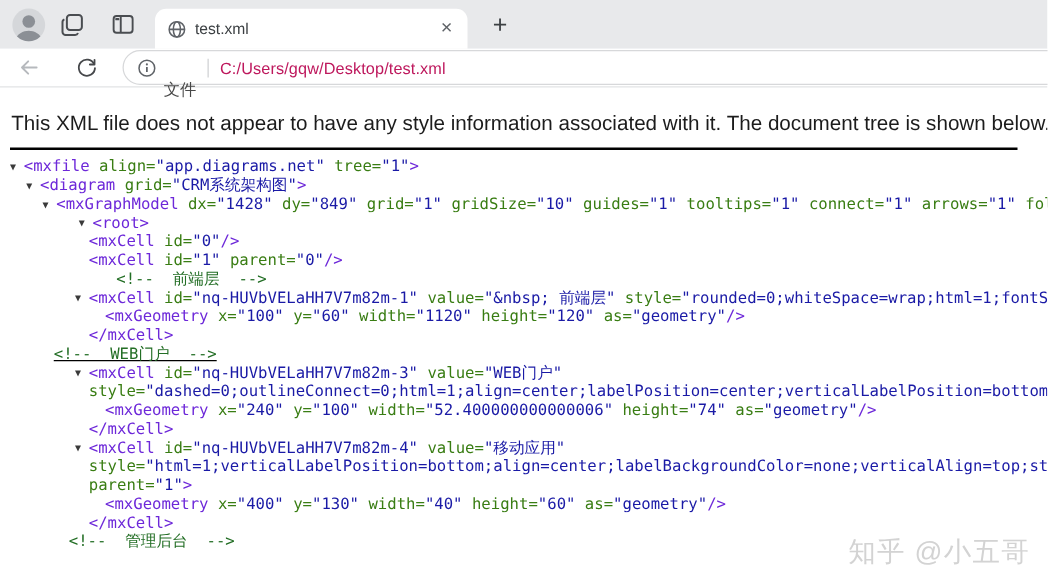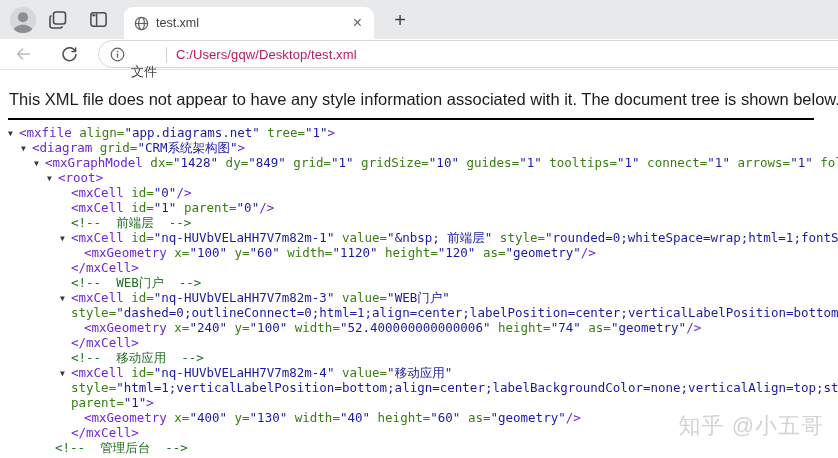--- a/index.html
+++ b/index.html
@@ -54,21 +54,21 @@
   .arrow{
     display:inline-block;width:11px;font-size:8px;color:#3a3a3a;
     vertical-align:1px;cursor:pointer;
   }
   .arrow-sp{display:inline-block;width:11px;}
   .tk-tag{color:#6d28d9;}
   .tk-attr{color:#397d13;}
   .tk-val{color:#1a1aa6;}
   .tk-comment{color:#236e25;}
   .watermark{
-    position:absolute;right:14px;bottom:16px;font-size:22px;
+    position:absolute;right:14px;bottom:0;font-size:22px;
     color:#d3d3d3;text-shadow:1px 1px 0 #ffffff;letter-spacing:1px;
   }
   svg{display:block;}
 </style>
 </head>
 <body>
 
 <div class="browser">
   <div class="tabstrip">
     <div class="chrome-icon avatar">
@@ -135,33 +135,32 @@
   </div>
 </div>
 
 <div class="content">
   <div class="msg">This XML file does not appear to have any style information associated with it. The document tree is shown below.</div>
   <div class="rule"></div>
   <div class="xml">
       <div class="xline" style="padding-left: 8px;"><span class="arrow">▼</span><span class="tk-tag">&lt;mxfile </span><span class="tk-attr">align=</span><span class="tk-val">"app.diagrams.net"</span><span class="tk-attr"> tree=</span><span class="tk-val">"1"</span><span class="tk-tag">&gt;</span></div>
       <div class="xline" style="padding-left: 21px;"><span class="arrow">▼</span><span class="tk-tag">&lt;diagram </span><span class="tk-attr">grid=</span><span class="tk-val">"CRM系统架构图"</span><span class="tk-tag">&gt;</span></div>
       <div class="xline" style="padding-left: 34px;"><span class="arrow">▼</span><span class="tk-tag">&lt;mxGraphModel </span><span class="tk-attr">dx=</span><span class="tk-val">"1428"</span><span class="tk-attr"> dy=</span><span class="tk-val">"849"</span><span class="tk-attr"> grid=</span><span class="tk-val">"1"</span><span class="tk-attr"> gridSize=</span><span class="tk-val">"10"</span><span class="tk-attr"> guides=</span><span class="tk-val">"1"</span><span class="tk-attr"> tooltips=</span><span class="tk-val">"1"</span><span class="tk-attr"> connect=</span><span class="tk-val">"1"</span><span class="tk-attr"> arrows=</span><span class="tk-val">"1"</span><span class="tk-attr"> fold=</span></div>
-      <div class="xline" style="padding-left: 47px;"><span class="arrow">▼</span><span class="tk-tag">&lt;root&gt;</span></div>
+      <div class="xline" style="padding-left: 63px;"><span class="arrow">▼</span><span class="tk-tag">&lt;root&gt;</span></div>
       <div class="xline" style="padding-left: 60px;"><span class="arrow-sp"></span><span class="tk-tag">&lt;mxCell </span><span class="tk-attr">id=</span><span class="tk-val">"0"</span><span class="tk-tag">/&gt;</span></div>
       <div class="xline" style="padding-left: 60px;"><span class="arrow-sp"></span><span class="tk-tag">&lt;mxCell </span><span class="tk-attr">id=</span><span class="tk-val">"1"</span><span class="tk-attr"> parent=</span><span class="tk-val">"0"</span><span class="tk-tag">/&gt;</span></div>
-      <div class="xline" style="padding-left: 60px;"><span class="arrow-sp"></span><span class="tk-comment">&lt;!--  前端层  --&gt;</span></div>
+      <div class="xline" style="padding-left: 60px; margin-left: 22px;"><span class="arrow-sp"></span><span class="tk-comment">&lt;!--  前端层  --&gt;</span></div>
       <div class="xline" style="padding-left: 60px;"><span class="arrow">▼</span><span class="tk-tag">&lt;mxCell </span><span class="tk-attr">id=</span><span class="tk-val">"nq-HUVbVELaHH7V7m82m-1"</span><span class="tk-attr"> value=</span><span class="tk-val">"&amp;nbsp; 前端层"</span><span class="tk-attr"> style=</span><span class="tk-val">"rounded=0;whiteSpace=wrap;html=1;fontSize=16;"</span></div>
       <div class="xline" style="padding-left: 73px;"><span class="arrow-sp"></span><span class="tk-tag">&lt;mxGeometry </span><span class="tk-attr">x=</span><span class="tk-val">"100"</span><span class="tk-attr"> y=</span><span class="tk-val">"60"</span><span class="tk-attr"> width=</span><span class="tk-val">"1120"</span><span class="tk-attr"> height=</span><span class="tk-val">"120"</span><span class="tk-attr"> as=</span><span class="tk-val">"geometry"</span><span class="tk-tag">/&gt;</span></div>
       <div class="xline" style="padding-left: 60px;"><span class="arrow-sp"></span><span class="tk-tag">&lt;/mxCell&gt;</span></div>
-      <div class="xline" style="padding-left: 60px;"><span class="arrow-sp"></span><span class="tk-comment">&lt;!--  WEB门户  --&gt;</span></div>
+      <div class="xline" style="padding-left: 32px; text-decoration: underline;"><span class="arrow-sp"></span><span class="tk-comment">&lt;!--  WEB门户  --&gt;</span></div>
       <div class="xline" style="padding-left: 60px;"><span class="arrow">▼</span><span class="tk-tag">&lt;mxCell </span><span class="tk-attr">id=</span><span class="tk-val">"nq-HUVbVELaHH7V7m82m-3"</span><span class="tk-attr"> value=</span><span class="tk-val">"WEB门户"</span></div>
       <div class="xline" style="padding-left: 60px;"><span class="arrow-sp"></span><span class="tk-attr">style=</span><span class="tk-val">"dashed=0;outlineConnect=0;html=1;align=center;labelPosition=center;verticalLabelPosition=bottom;verticalAlign=top;"</span></div>
       <div class="xline" style="padding-left: 73px;"><span class="arrow-sp"></span><span class="tk-tag">&lt;mxGeometry </span><span class="tk-attr">x=</span><span class="tk-val">"240"</span><span class="tk-attr"> y=</span><span class="tk-val">"100"</span><span class="tk-attr"> width=</span><span class="tk-val">"52.400000000000006"</span><span class="tk-attr"> height=</span><span class="tk-val">"74"</span><span class="tk-attr"> as=</span><span class="tk-val">"geometry"</span><span class="tk-tag">/&gt;</span></div>
       <div class="xline" style="padding-left: 60px;"><span class="arrow-sp"></span><span class="tk-tag">&lt;/mxCell&gt;</span></div>
-      <div class="xline" style="padding-left: 60px;"><span class="arrow-sp"></span><span class="tk-comment">&lt;!--  移动应用  --&gt;</span></div>
       <div class="xline" style="padding-left: 60px;"><span class="arrow">▼</span><span class="tk-tag">&lt;mxCell </span><span class="tk-attr">id=</span><span class="tk-val">"nq-HUVbVELaHH7V7m82m-4"</span><span class="tk-attr"> value=</span><span class="tk-val">"移动应用"</span></div>
       <div class="xline" style="padding-left: 60px;"><span class="arrow-sp"></span><span class="tk-attr">style=</span><span class="tk-val">"html=1;verticalLabelPosition=bottom;align=center;labelBackgroundColor=none;verticalAlign=top;strokeWidth=2;"</span></div>
       <div class="xline" style="padding-left: 60px;"><span class="arrow-sp"></span><span class="tk-attr">parent=</span><span class="tk-val">"1"</span><span class="tk-tag">&gt;</span></div>
       <div class="xline" style="padding-left: 73px;"><span class="arrow-sp"></span><span class="tk-tag">&lt;mxGeometry </span><span class="tk-attr">x=</span><span class="tk-val">"400"</span><span class="tk-attr"> y=</span><span class="tk-val">"130"</span><span class="tk-attr"> width=</span><span class="tk-val">"40"</span><span class="tk-attr"> height=</span><span class="tk-val">"60"</span><span class="tk-attr"> as=</span><span class="tk-val">"geometry"</span><span class="tk-tag">/&gt;</span></div>
       <div class="xline" style="padding-left: 60px;"><span class="arrow-sp"></span><span class="tk-tag">&lt;/mxCell&gt;</span></div>
       <div class="xline" style="padding-left: 44px;"><span class="arrow-sp"></span><span class="tk-comment">&lt;!--  管理后台  --&gt;</span></div>
     </div>
   <div class="watermark">知乎 @小五哥</div>
 </div>
 

